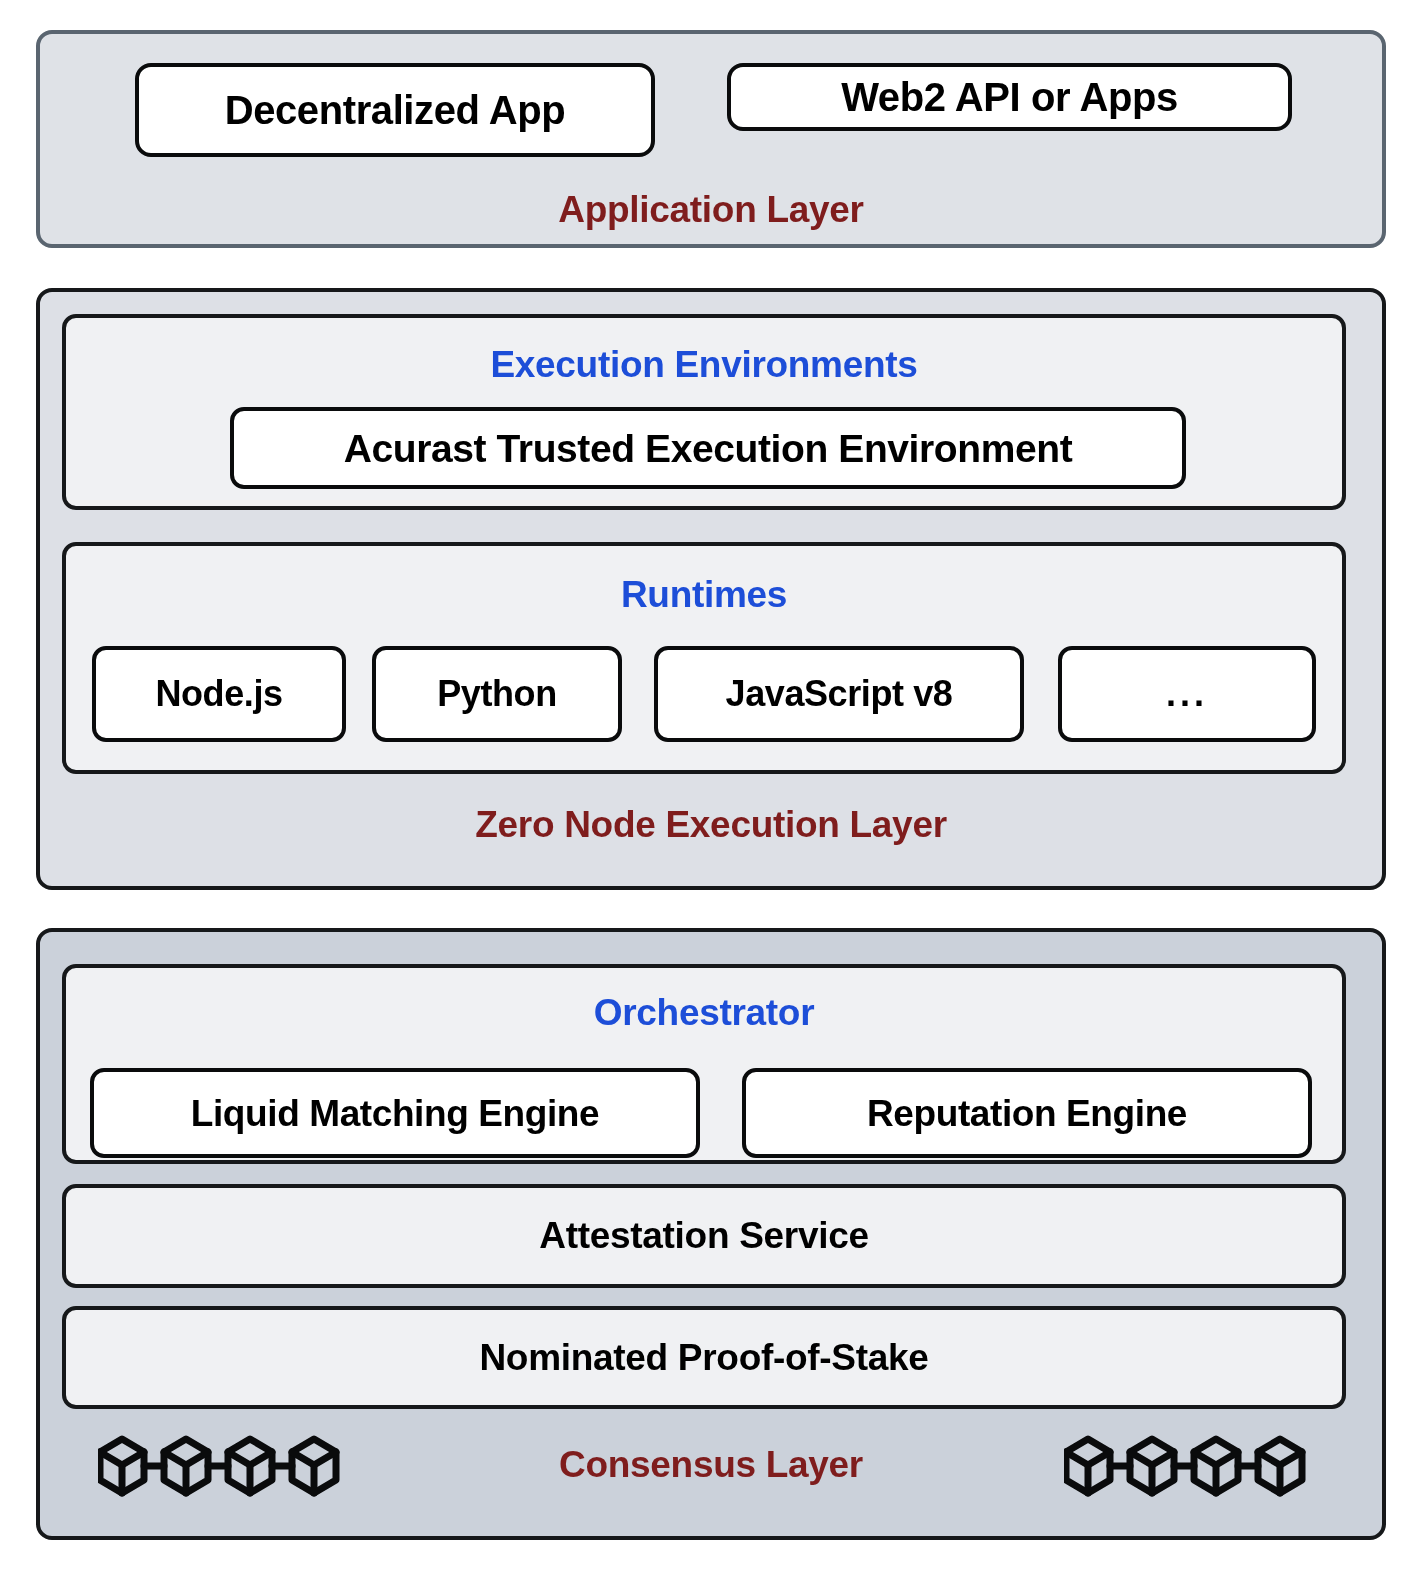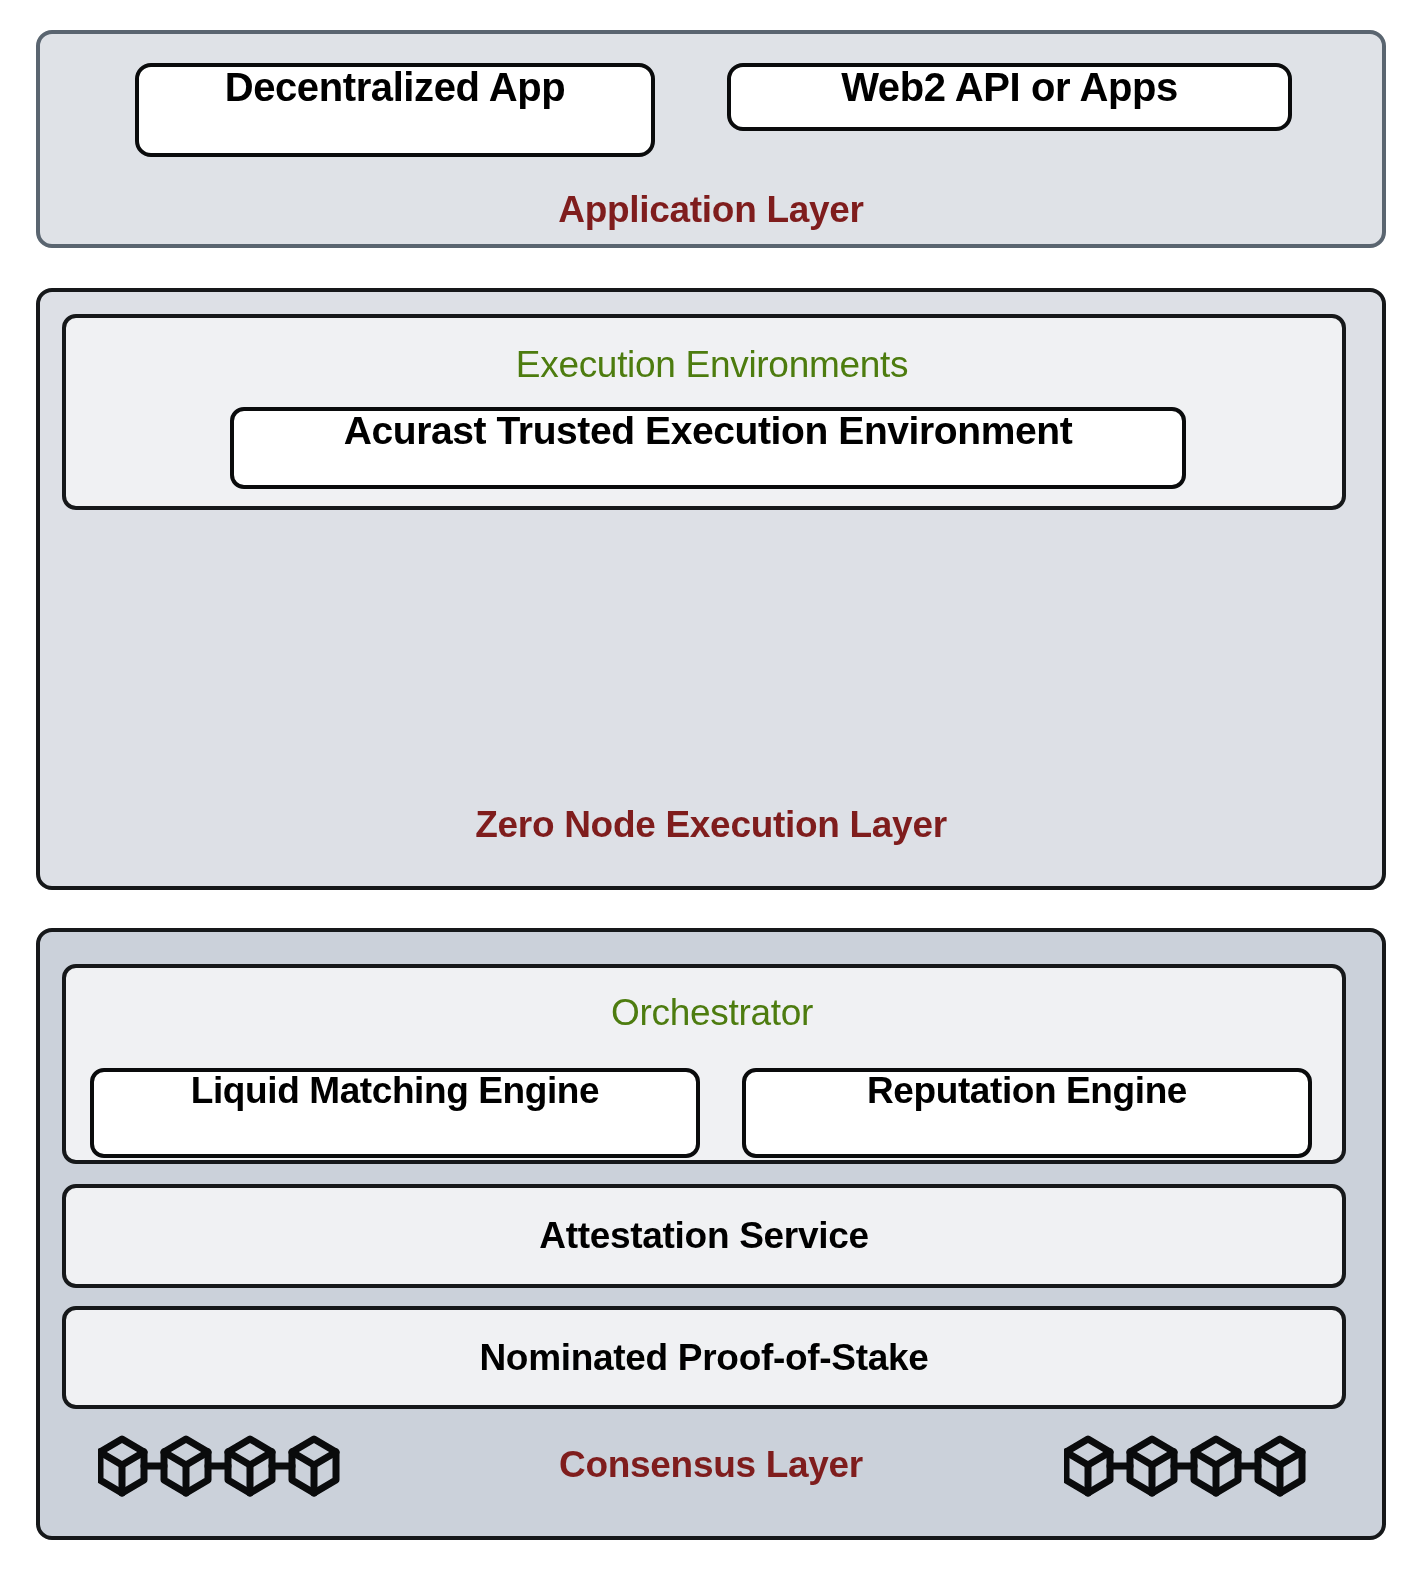--- a/index.html
+++ b/index.html
@@ -72,38 +72,38 @@
   .panel {
     position: absolute;
     box-sizing: border-box;
     background: #f0f1f3;
     border: 4px solid #16181a;
     border-radius: 14px;
   }
 
   .panel-title {
     position: absolute;
-    left: 8px;
+    left: 0;
     width: 100%;
     text-align: center;
     font-size: 37px;
-    font-weight: normal;
-    color: #4d7c0f;
+    font-weight: bold;
+    color: #1d4ed8;
     letter-spacing: -0.3px;
   }
 
   
   .chip {
     position: absolute;
     box-sizing: border-box;
     background: #ffffff;
     border: 4px solid #0a0b0c;
     border-radius: 14px;
     display: flex;
-    align-items: flex-start;
+    align-items: center;
     justify-content: center;
     font-size: 36px;
     font-weight: bold;
     color: #000000;
     letter-spacing: -0.4px;
     text-align: center;
     line-height: 1;
   }
 
   .chip.app-chip { font-size: 40px; border-radius: 16px; }
@@ -156,20 +156,36 @@
 
   <div class="layer layer-execution">
 
     <div class="panel" style="left:22px; top:22px; width:1284px; height:196px;">
       <div class="panel-title" style="top:26px;">Execution Environments</div>
       <div class="chip tee-chip" style="left:164px; top:89px; width:956px; height:82px;">
         <span>Acurast Trusted Execution Environment</span>
       </div>
     </div>
 
+    <div class="panel" style="left:22px; top:250px; width:1284px; height:232px;">
+      <div class="panel-title" style="top:28px;">Runtimes</div>
+
+      <div class="chip runtime-chip" style="left:26px; top:100px; width:254px; height:96px;">
+        <span>Node.js</span>
+      </div>
+      <div class="chip runtime-chip" style="left:306px; top:100px; width:250px; height:96px;">
+        <span>Python</span>
+      </div>
+      <div class="chip runtime-chip" style="left:588px; top:100px; width:370px; height:96px;">
+        <span>JavaScript v8</span>
+      </div>
+      <div class="chip runtime-chip" style="left:992px; top:100px; width:258px; height:96px;">
+        <span class="dots">...</span>
+      </div>
+    </div>
 
     <div class="layer-caption" style="top:512px;">Zero Node Execution Layer</div>
   </div>
 
   <div class="layer layer-consensus">
 
     <div class="panel" style="left:22px; top:32px; width:1284px; height:200px;">
       <div class="panel-title" style="top:24px;">Orchestrator</div>
 
       <div class="chip engine-chip" style="left:24px; top:88px; width:610px; height:90px;">

